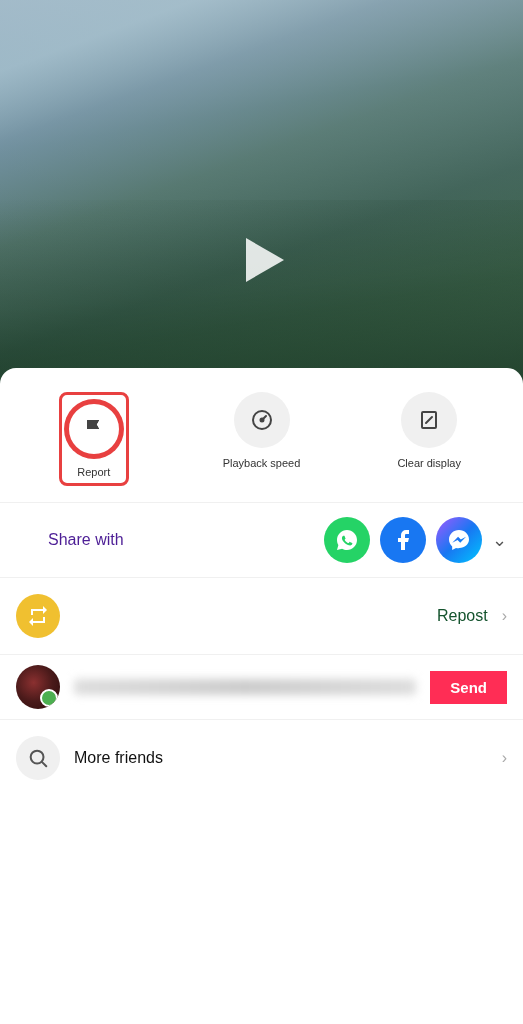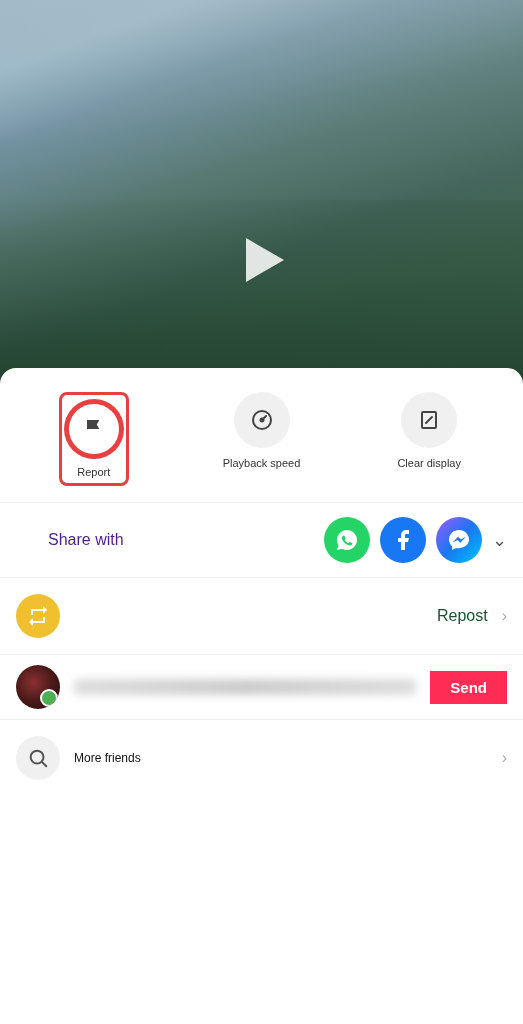--- a/index.html
+++ b/index.html
@@ -273,21 +273,21 @@
       border-radius: 50%;
       background: #f0f0f0;
       display: flex;
       align-items: center;
       justify-content: center;
       font-size: 22px;
       flex-shrink: 0;
     }
 
     .more-friends-label {
-      font-size: 12px;
+      font-size: 16px;
       color: #111;
       flex: 1;
     }
 
     
     .icon-svg {
       width: 24px;
       height: 24px;
     }
   </style>

